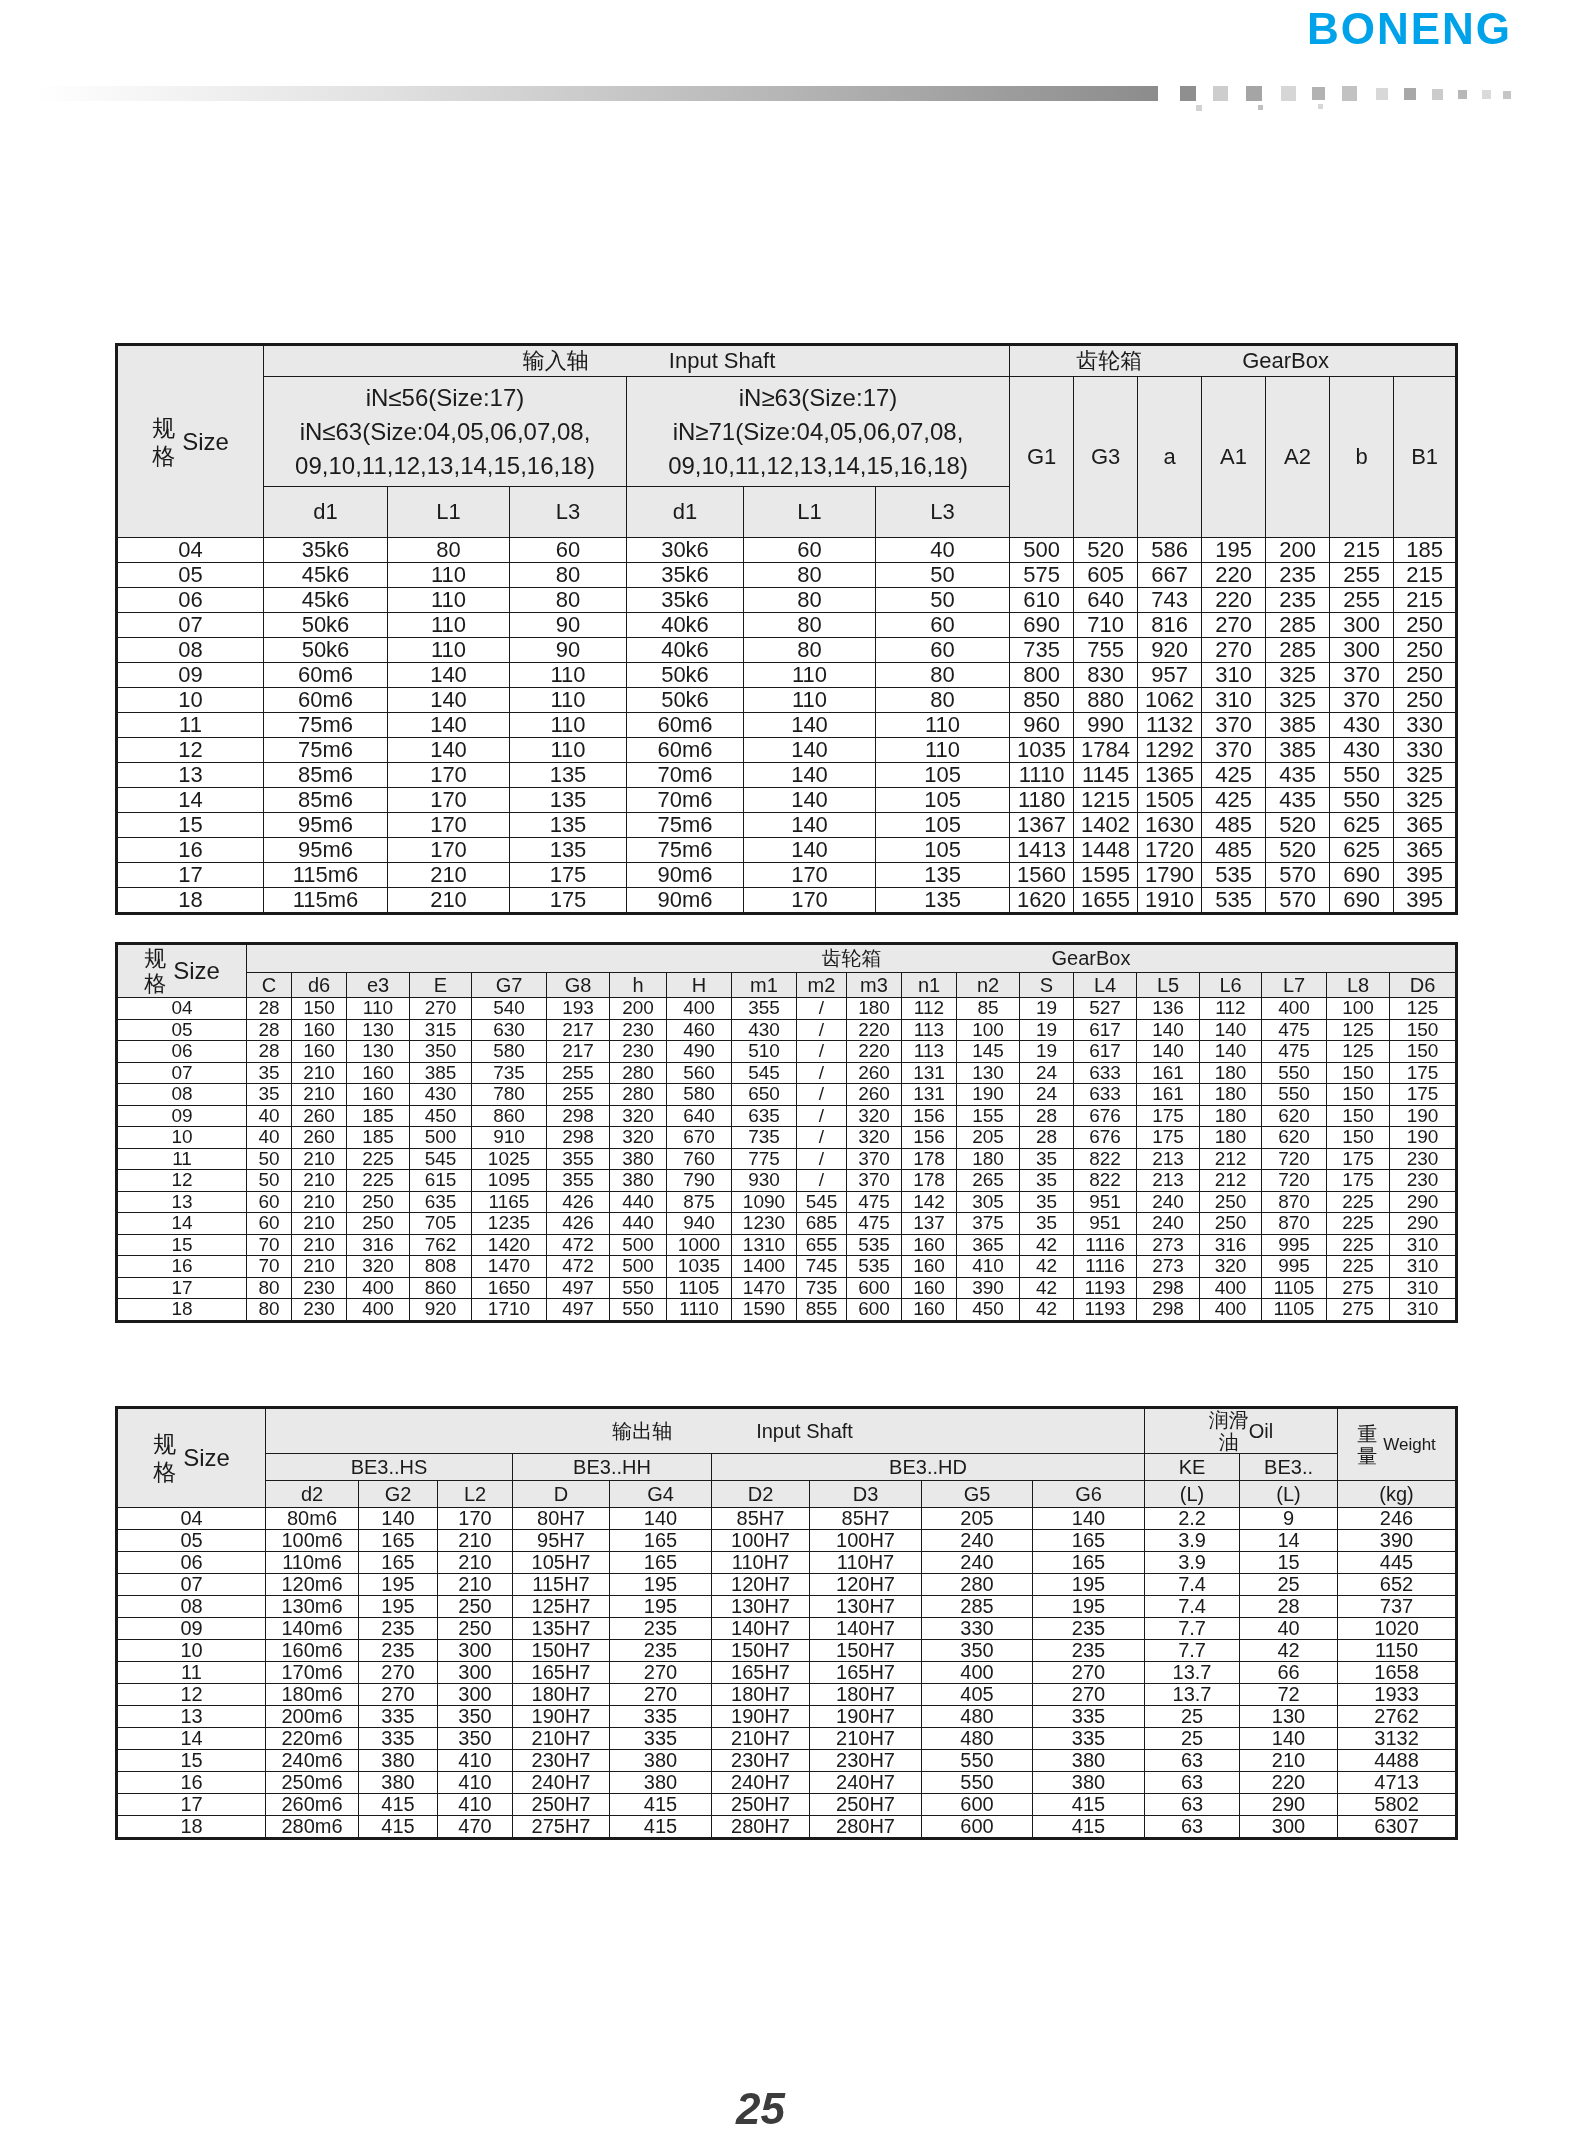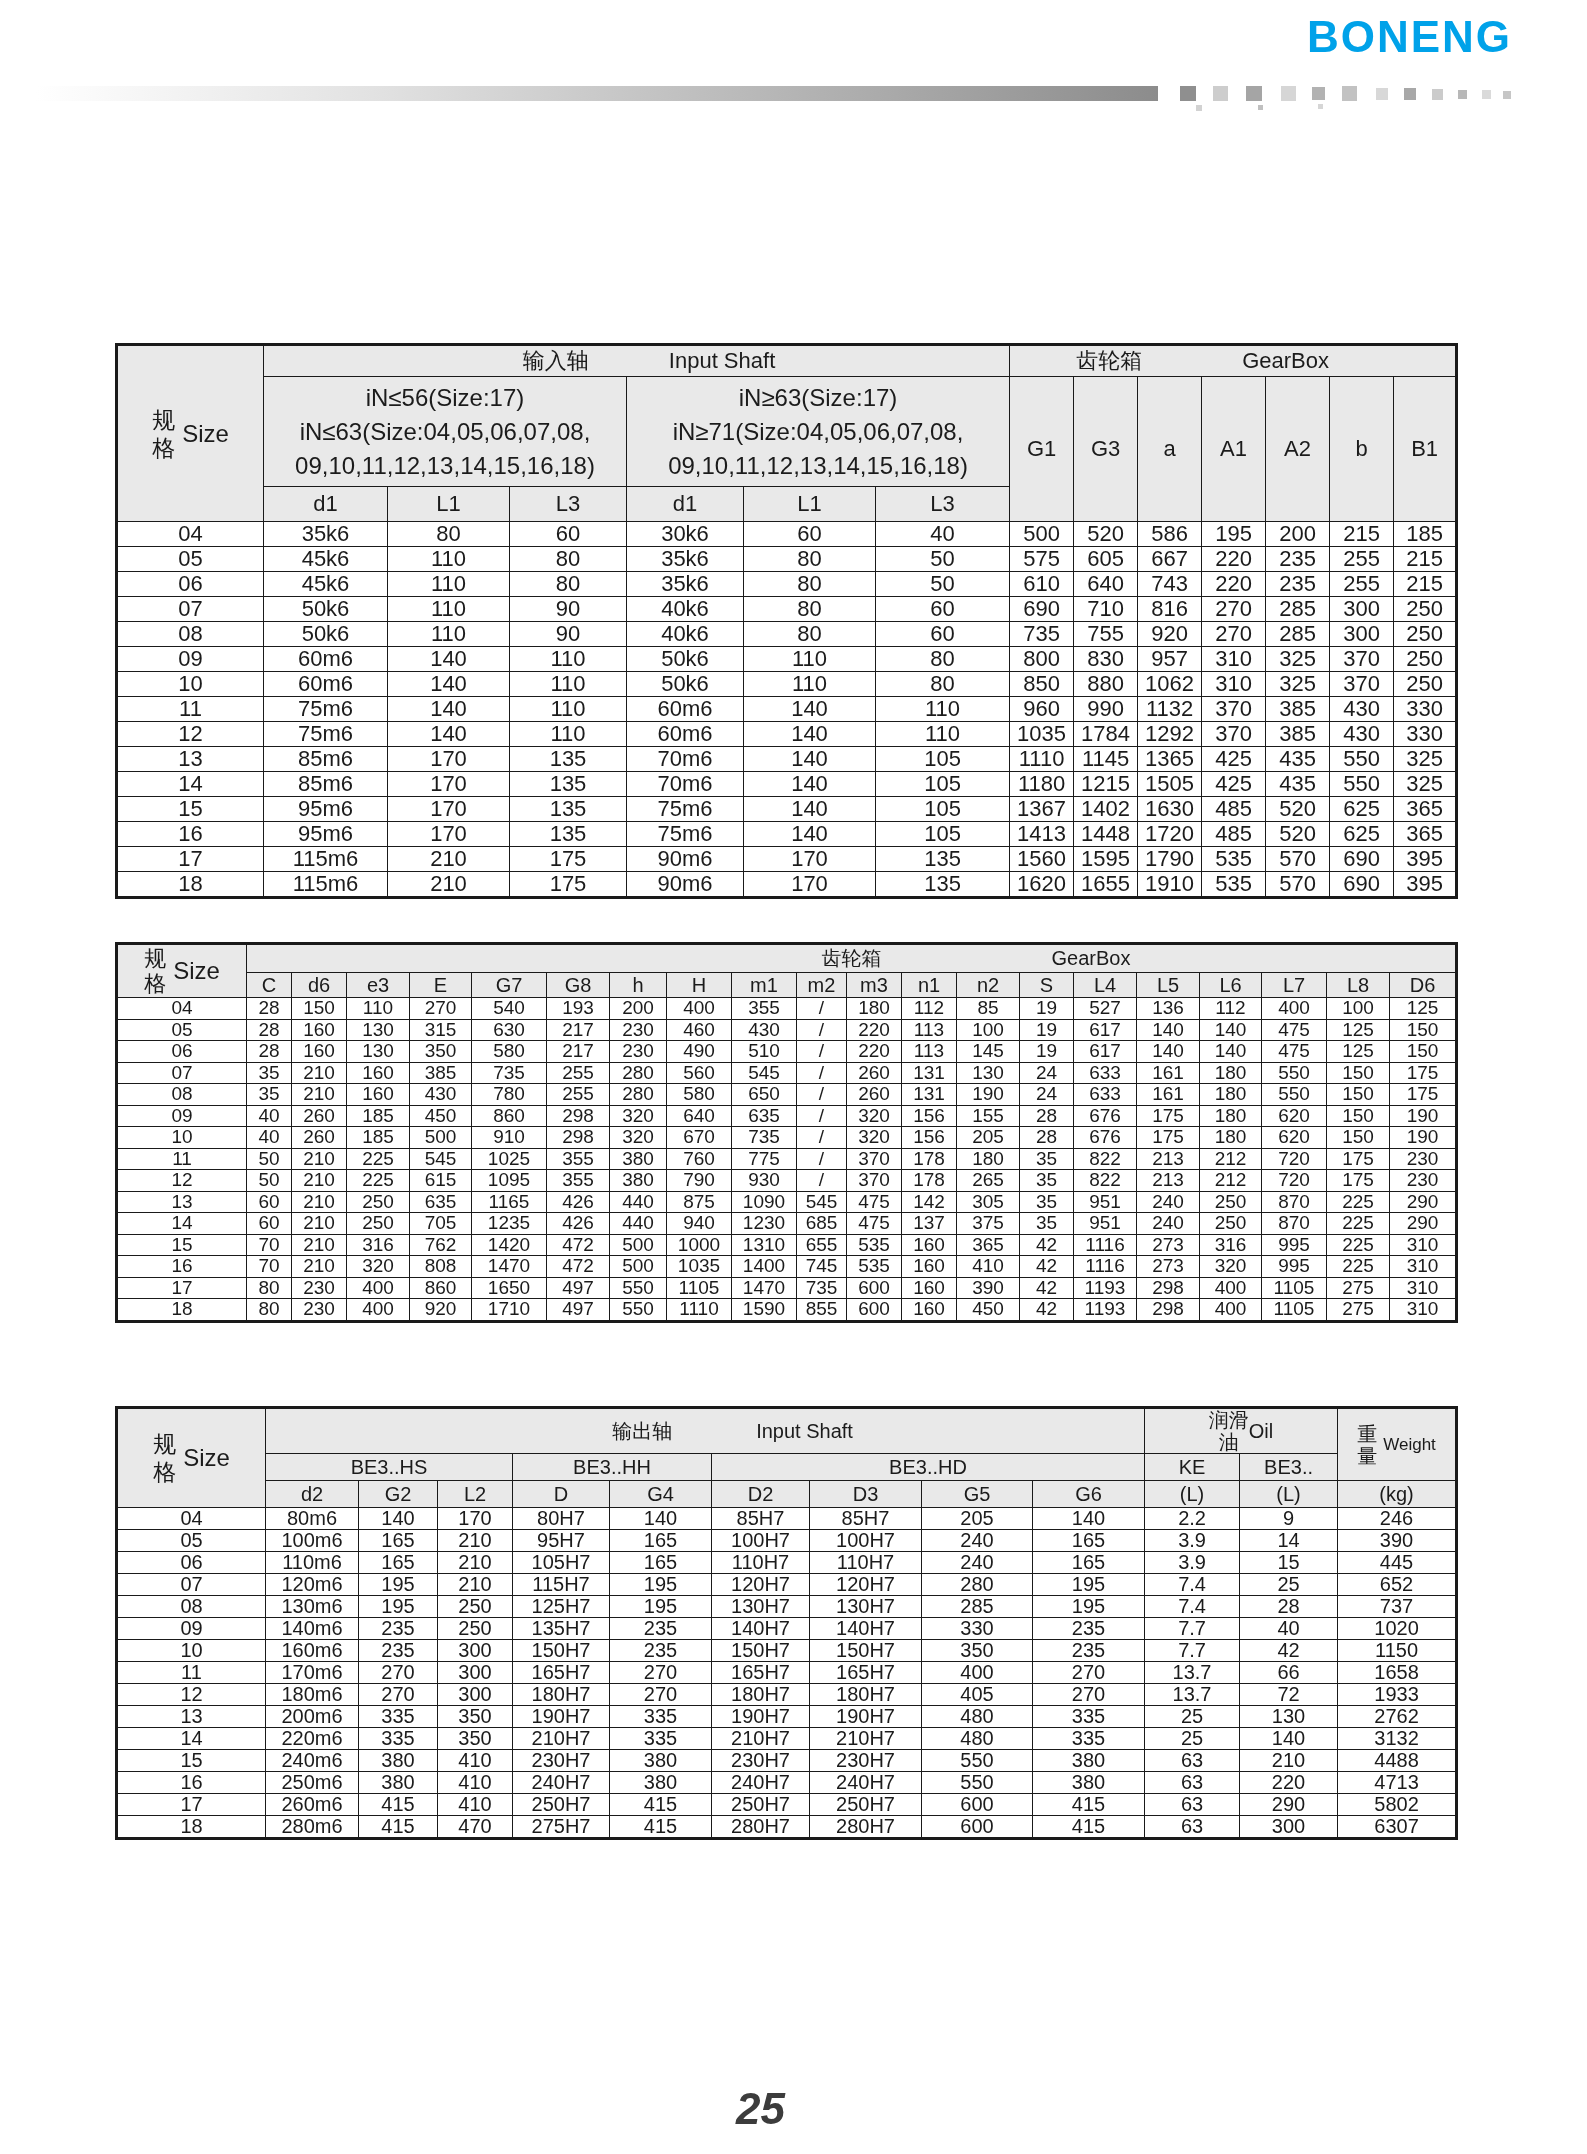--- a/index.html
+++ b/index.html
@@ -1,37 +1,37 @@
 <!DOCTYPE html>
 <html><head>
 <meta charset="utf-8">
 <style>
   html,body{margin:0;padding:0}
   body{width:1587px;height:2154px;background:#ffffff;position:relative;
        font-family:"Liberation Sans","DejaVu Sans",sans-serif;color:#1b1b1b;}
   .page{position:absolute;inset:0;overflow:hidden;background:#fff}
 
   
-  .logo{position:absolute;top:12px;right:75px;font-size:44px;font-weight:800;
+  .logo{position:absolute;top:4px;right:75px;font-size:44px;font-weight:800;
         letter-spacing:2px;color:#00a2e9;font-style:normal}
   .decor-bar{position:absolute;left:36px;top:86px;width:1122px;height:15px;
         background:linear-gradient(to right,#ffffff 0%,#e2e2e2 30%,#ababab 75%,#8c8c8c 100%)}
   .sq{position:absolute}
 
   
   table.spec{position:absolute;left:115px;width:1340px;border-collapse:collapse;
         table-layout:fixed;background:#fff;border:3px solid #1a1a1a}
   .spec th,.spec td{border:1.5px solid #1a1a1a;text-align:center;vertical-align:middle;
         padding:0;overflow:hidden}
   .spec thead th{background:#e9e9e9;font-weight:400}
   .t1{top:343px}
   .t2{top:942px}
   .t3{top:1406px}
 
-  .t1 .h1{height:27px}.t1 .h2{height:110px}.t1 .h3{height:35px}
+  .t1 .h1{height:27px}.t1 .h2{height:110px}.t1 .h3{height:51px}
   .t2 .h1{height:26px}.t2 .h2{height:25px}
   .t3 .h1{height:44px}.t3 .h2{height:27px}.t3 .h3{height:27px}
 
   .t1 thead{font-size:22px}
   .t2 thead{font-size:20px}
   .t3 thead{font-size:20px}
 
   .t1 tbody td{height:24px;font-size:22px;line-height:24px}
   .t2 tbody td{height:20.5px;font-size:19px;line-height:20.5px}
   .t3 tbody td{height:21px;font-size:20px;line-height:21px}

